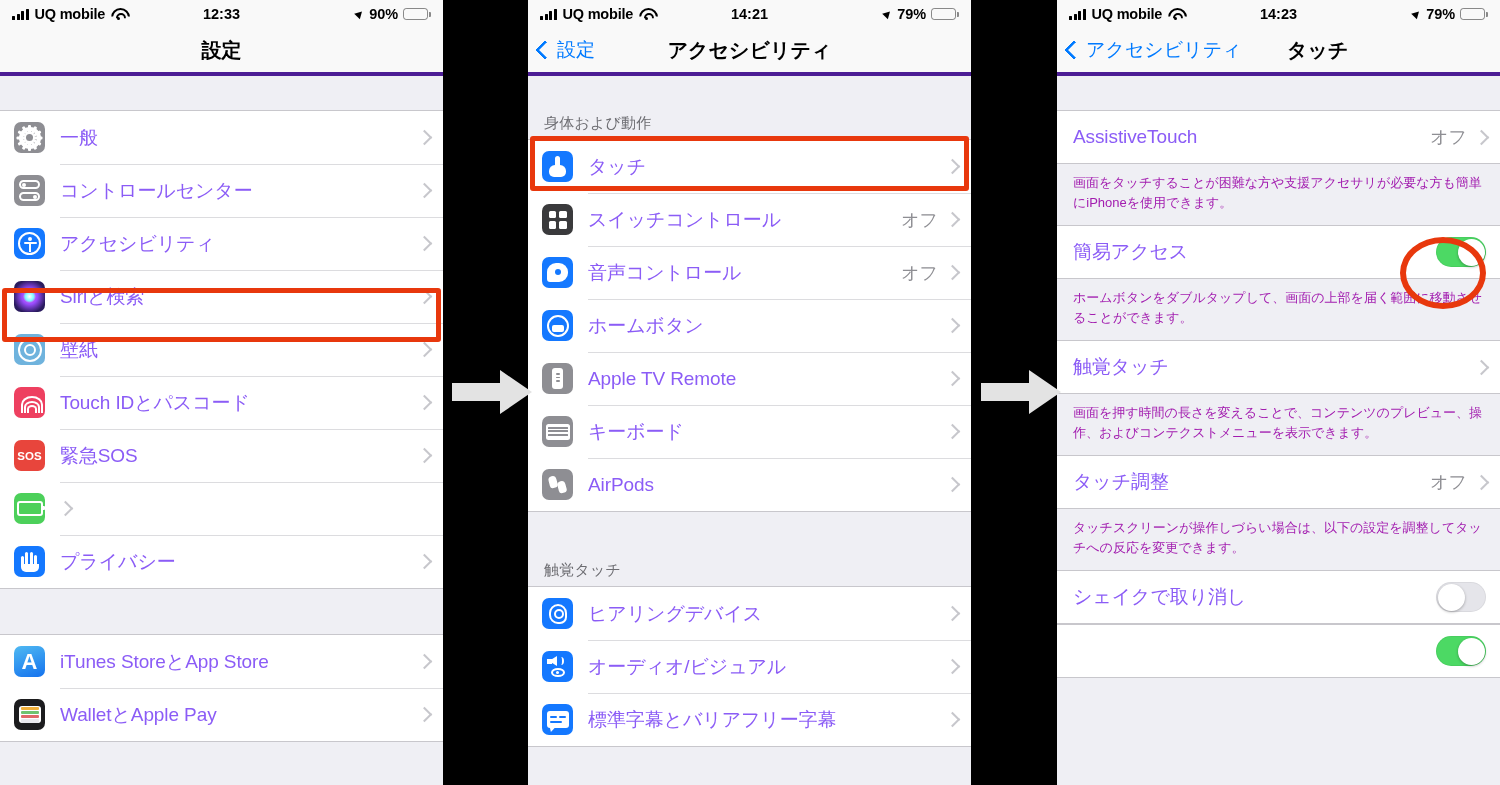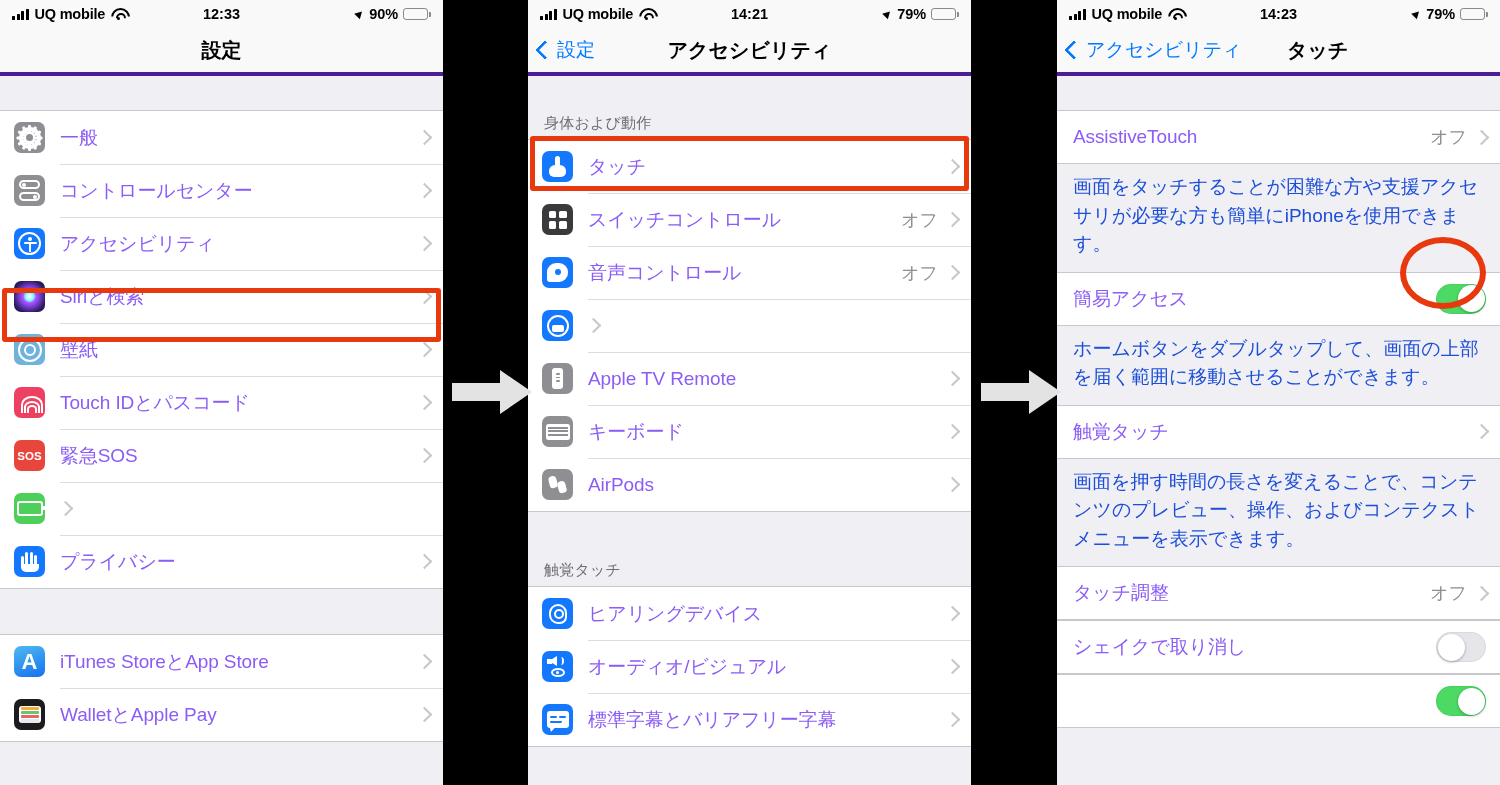--- a/index.html
+++ b/index.html
@@ -99,21 +99,21 @@
     display:flex;align-items:center;justify-content:center;
     color:#fff;font-size:13px;font-weight:bold;position:relative;overflow:hidden;
   }
   .label{font-size:19px;color:#8b5cf6;flex:1;letter-spacing:-0.1px;}
   .value{font-size:18px;color:#8e8e93;margin-right:9px;}
   .chev{
     width:9px;height:9px;border-top:2.4px solid #c7c7cc;border-right:2.4px solid #c7c7cc;
     transform:rotate(45deg);margin-right:13px;flex:none;
   }
   .footnote{
-    font-size:19px;line-height:1.5;color:#1d4ed8;
+    font-size:13px;line-height:1.5;color:#a21caf;
     padding:9px 16px 13px 16px;background:#efeff4;
   }
 
   
   .toggle{
     width:50px;height:30px;border-radius:16px;flex:none;margin-right:14px;
     position:relative;background:#e5e5ea;box-shadow:inset 0 0 0 1px rgba(0,0,0,.05);
   }
   .toggle.on{background:#4cd964;}
   .toggle .knob{
@@ -455,20 +455,21 @@
           </div>
           <div class="label">音声コントロール</div>
           <div class="value">オフ</div>
           <div class="chev"></div>
         </div>
 
         <div class="row">
           <div class="icon" style="background:#1478ff;">
             <div class="home-glyph"></div>
           </div>
+          <div class="label">ホームボタン</div>
           <div class="chev"></div>
         </div>
 
         <div class="row">
           <div class="icon" style="background:#8e8e93;">
             <div class="remote-glyph">
               <i style="top:5px;"></i>
                 <i style="top:8.5px;"></i>
                 <i style="top:12px;"></i>
             </div>
@@ -614,20 +615,21 @@
       </div>
       <div class="footnote">画面を押す時間の長さを変えることで、コンテンツのプレビュー、操作、およびコンテクストメニューを表示できます。</div>
 
       <div class="group">
         <div class="row plain">
           <div class="label">タッチ調整</div>
           <div class="value">オフ</div>
           <div class="chev"></div>
         </div>
       </div>
+      <div class="footnote">タッチスクリーンが操作しづらい場合は、以下の設定を調整してタッチへの反応を変更できます。</div>
 
       <div class="group">
         <div class="row plain">
           <div class="label">シェイクで取り消し</div>
           <div class="toggle">
               <span class="knob"></span>
             </div>
         </div>
       </div>
 

